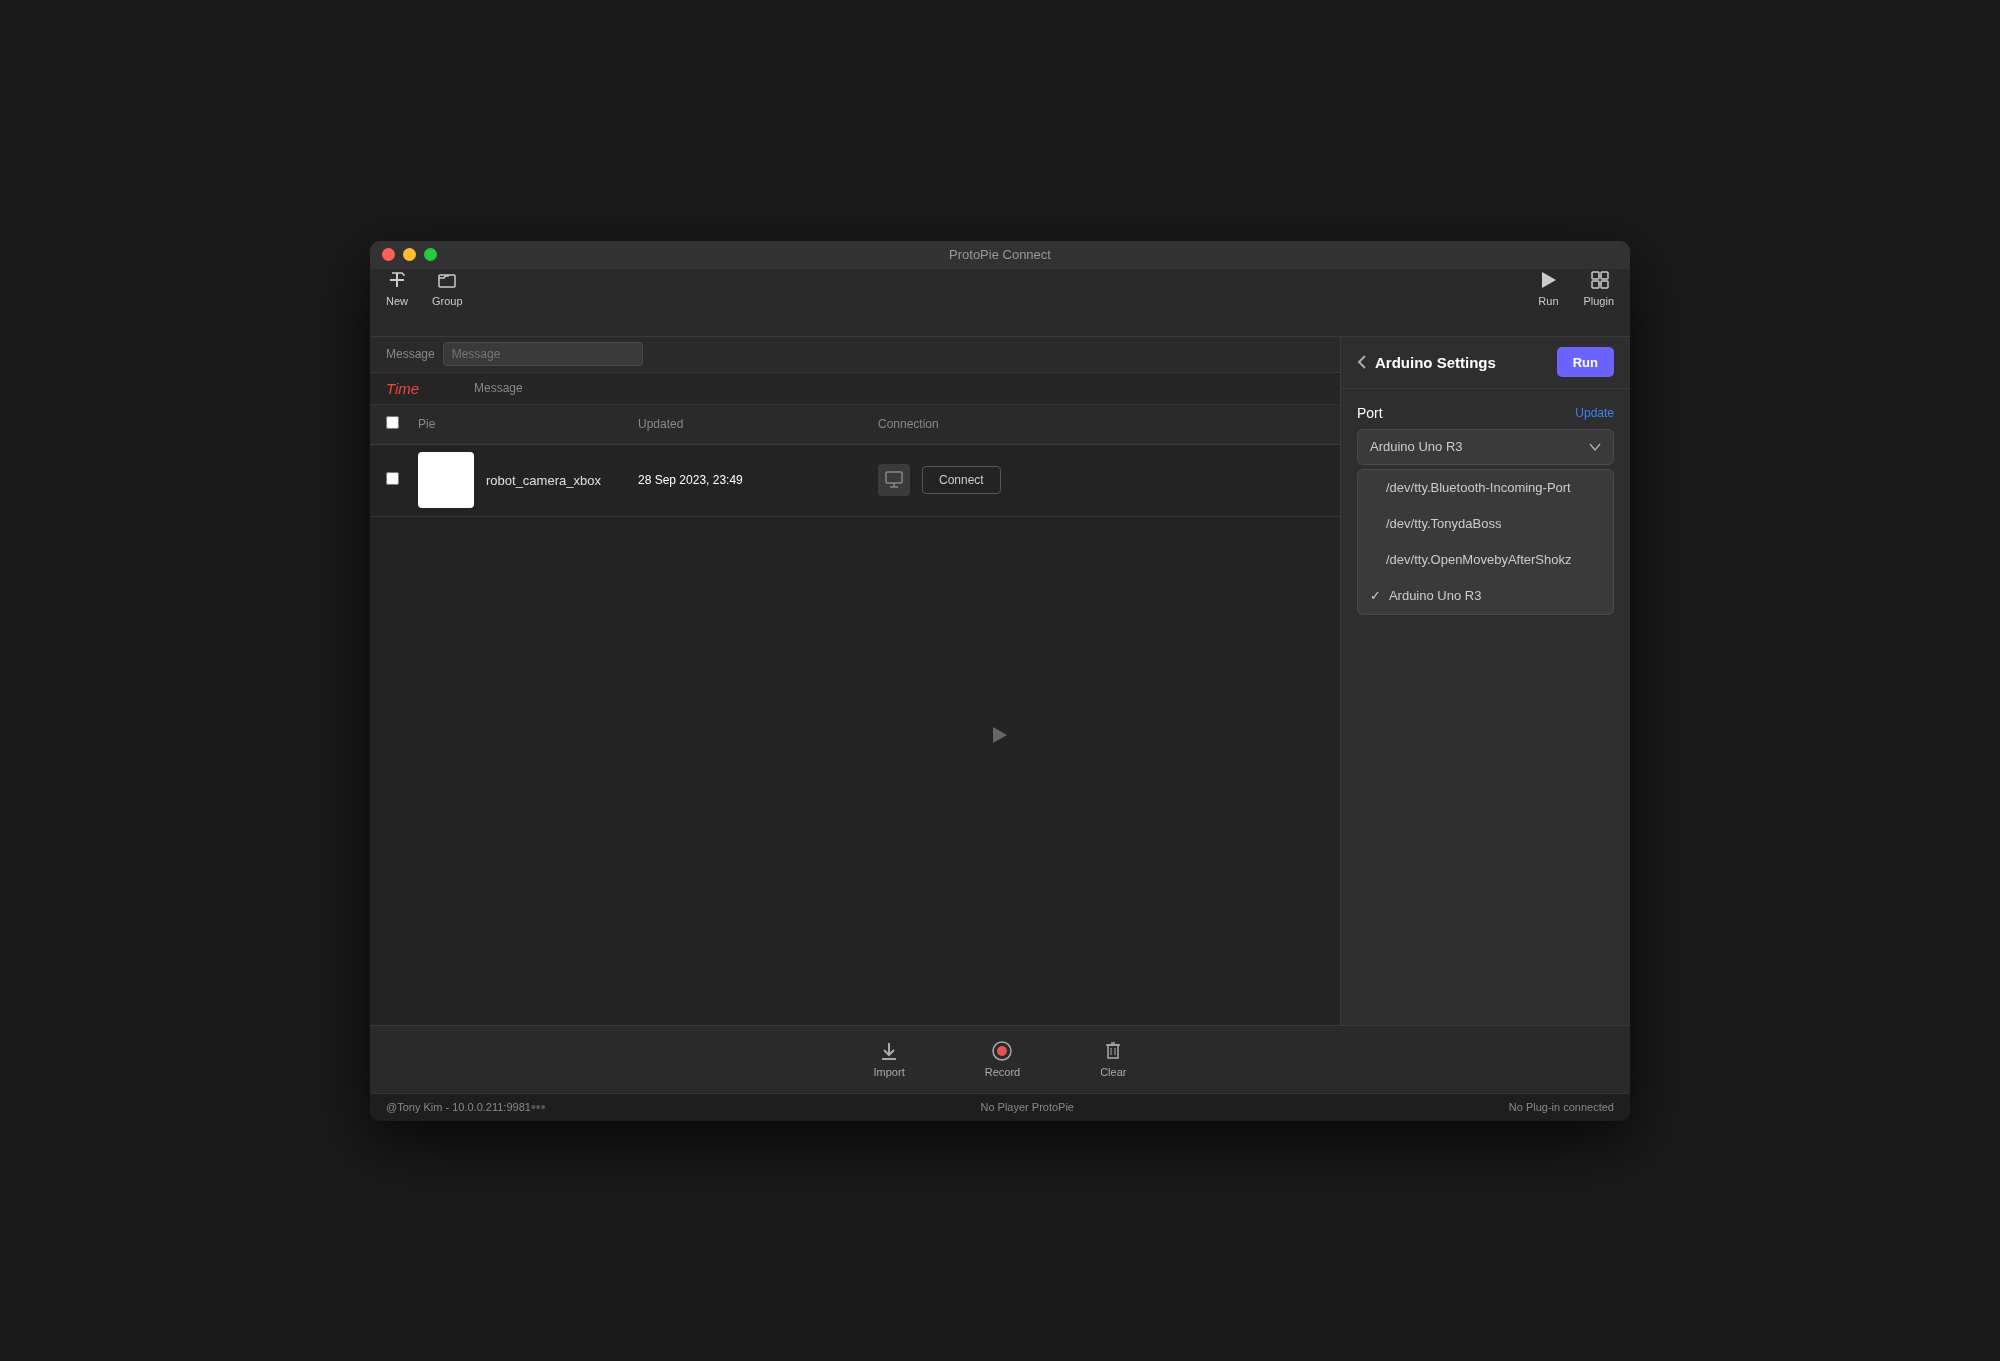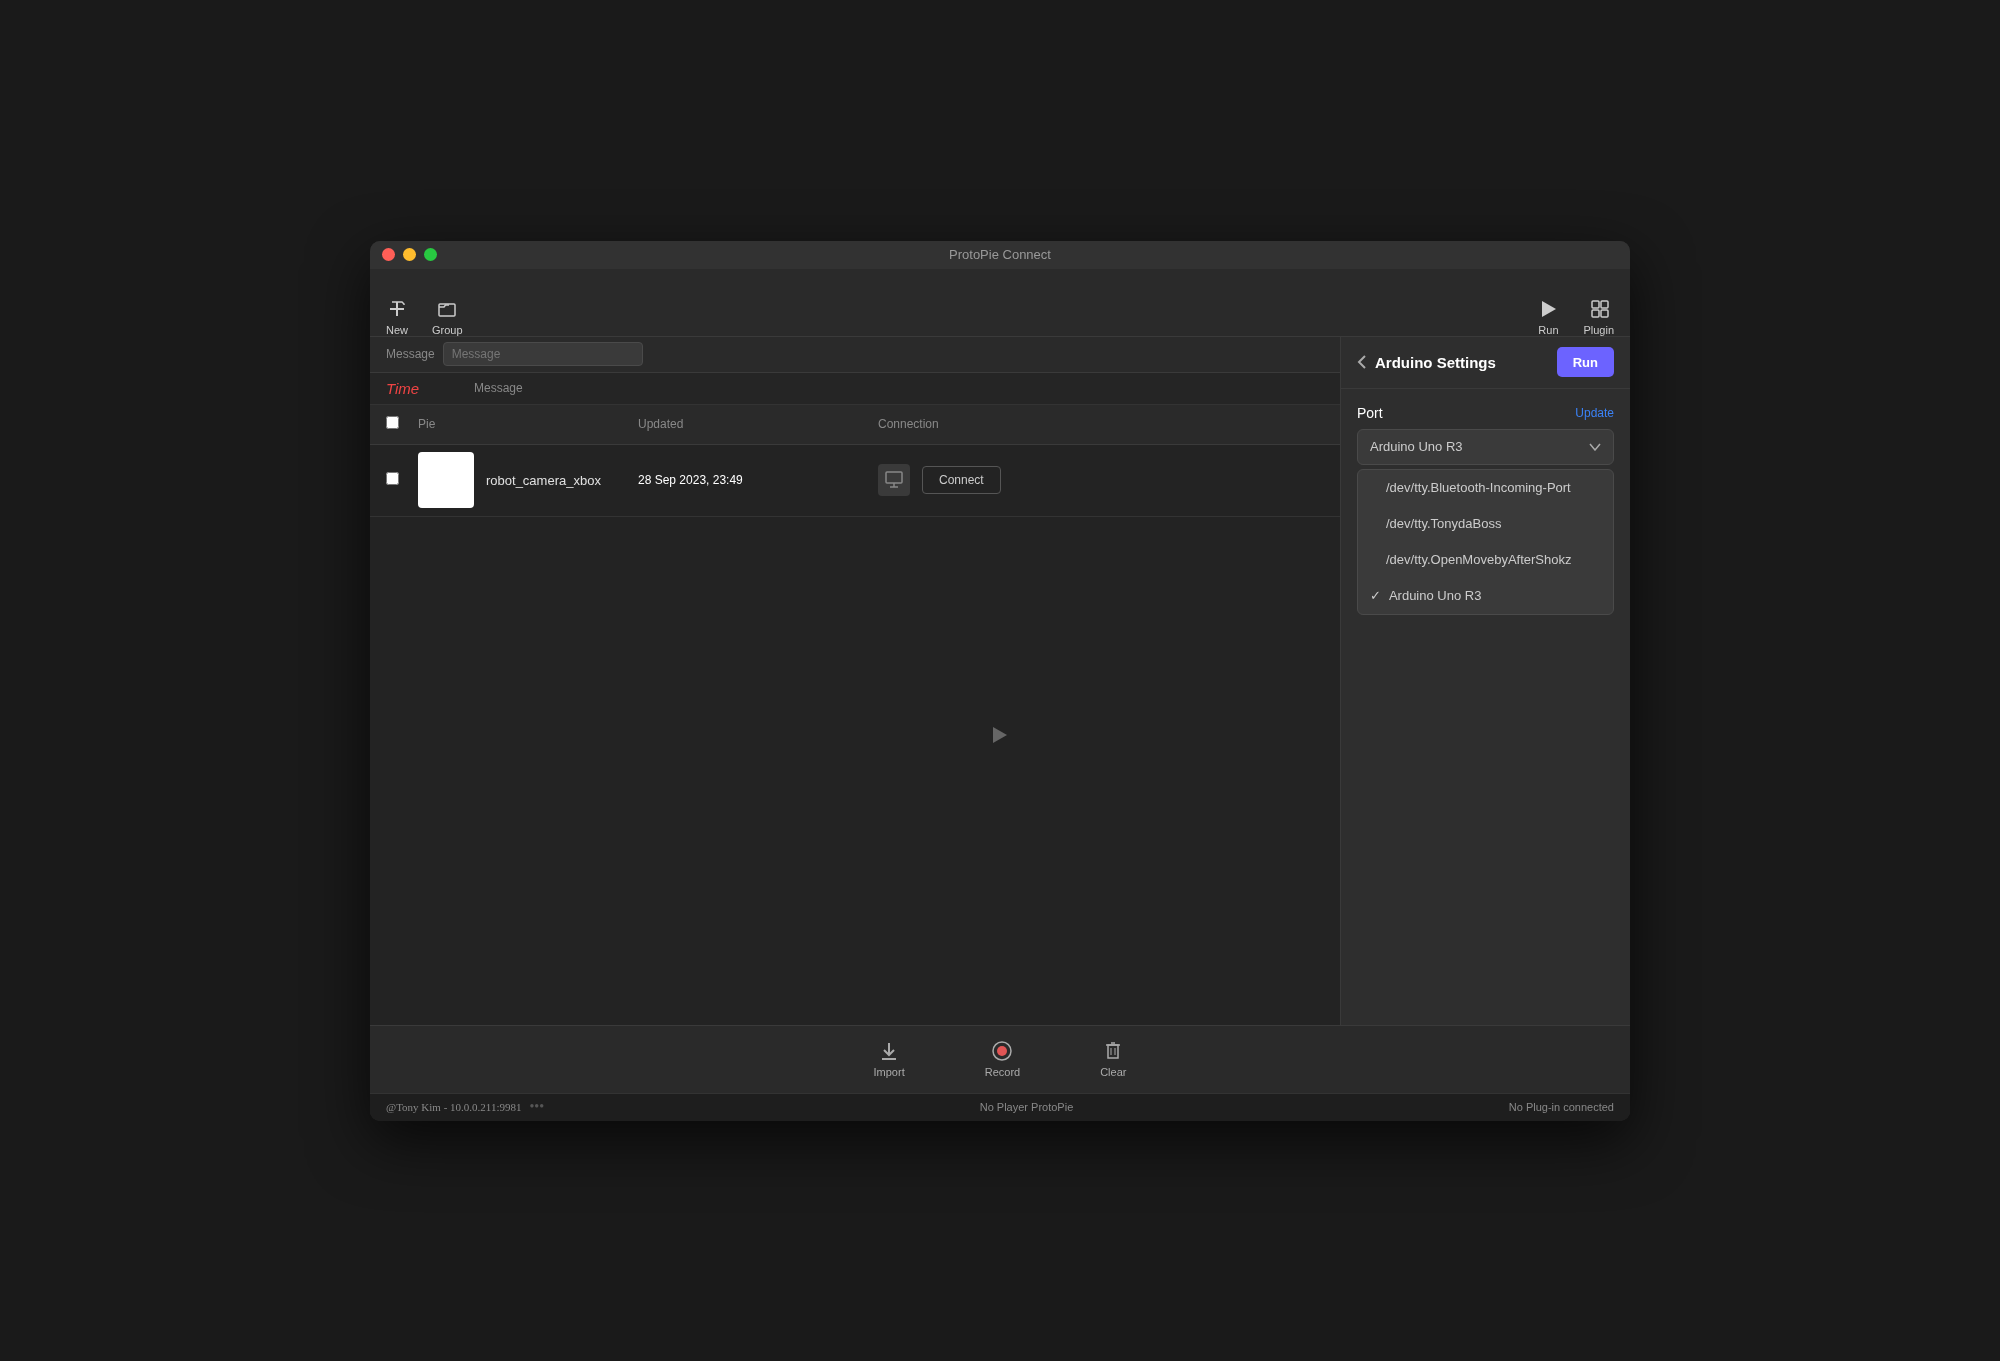--- a/index.html
+++ b/index.html
@@ -57,21 +57,21 @@
       color: #999;
       font-weight: 500;
     }
 
     
     .toolbar {
       height: 68px;
       background: #2a2a2a;
       border-bottom: 1px solid #3a3a3a;
       display: flex;
-      align-items: flex-end;
+      align-items: flex-start;
       padding: 0 16px;
       gap: 24px;
       flex-shrink: 0;
     }
     .toolbar-btn {
       display: flex;
       flex-direction: column;
       align-items: center;
       gap: 4px;
       cursor: pointer;
@@ -261,24 +261,22 @@
       background: #1e1e1e;
       border-top: 1px solid #333;
       display: flex;
       align-items: center;
       padding: 0 16px;
       flex-shrink: 0;
     }
     .status-left {
       display: flex;
       align-items: center;
-      gap: 8px;
       font-size: 11px;
       color: #888;
-      font-family: Liberation Serif, serif;
     }
     .status-center {
       flex: 1;
       text-align: center;
       font-size: 11px;
       color: #888;
     }
     .status-right {
       font-size: 11px;
       color: #888;

